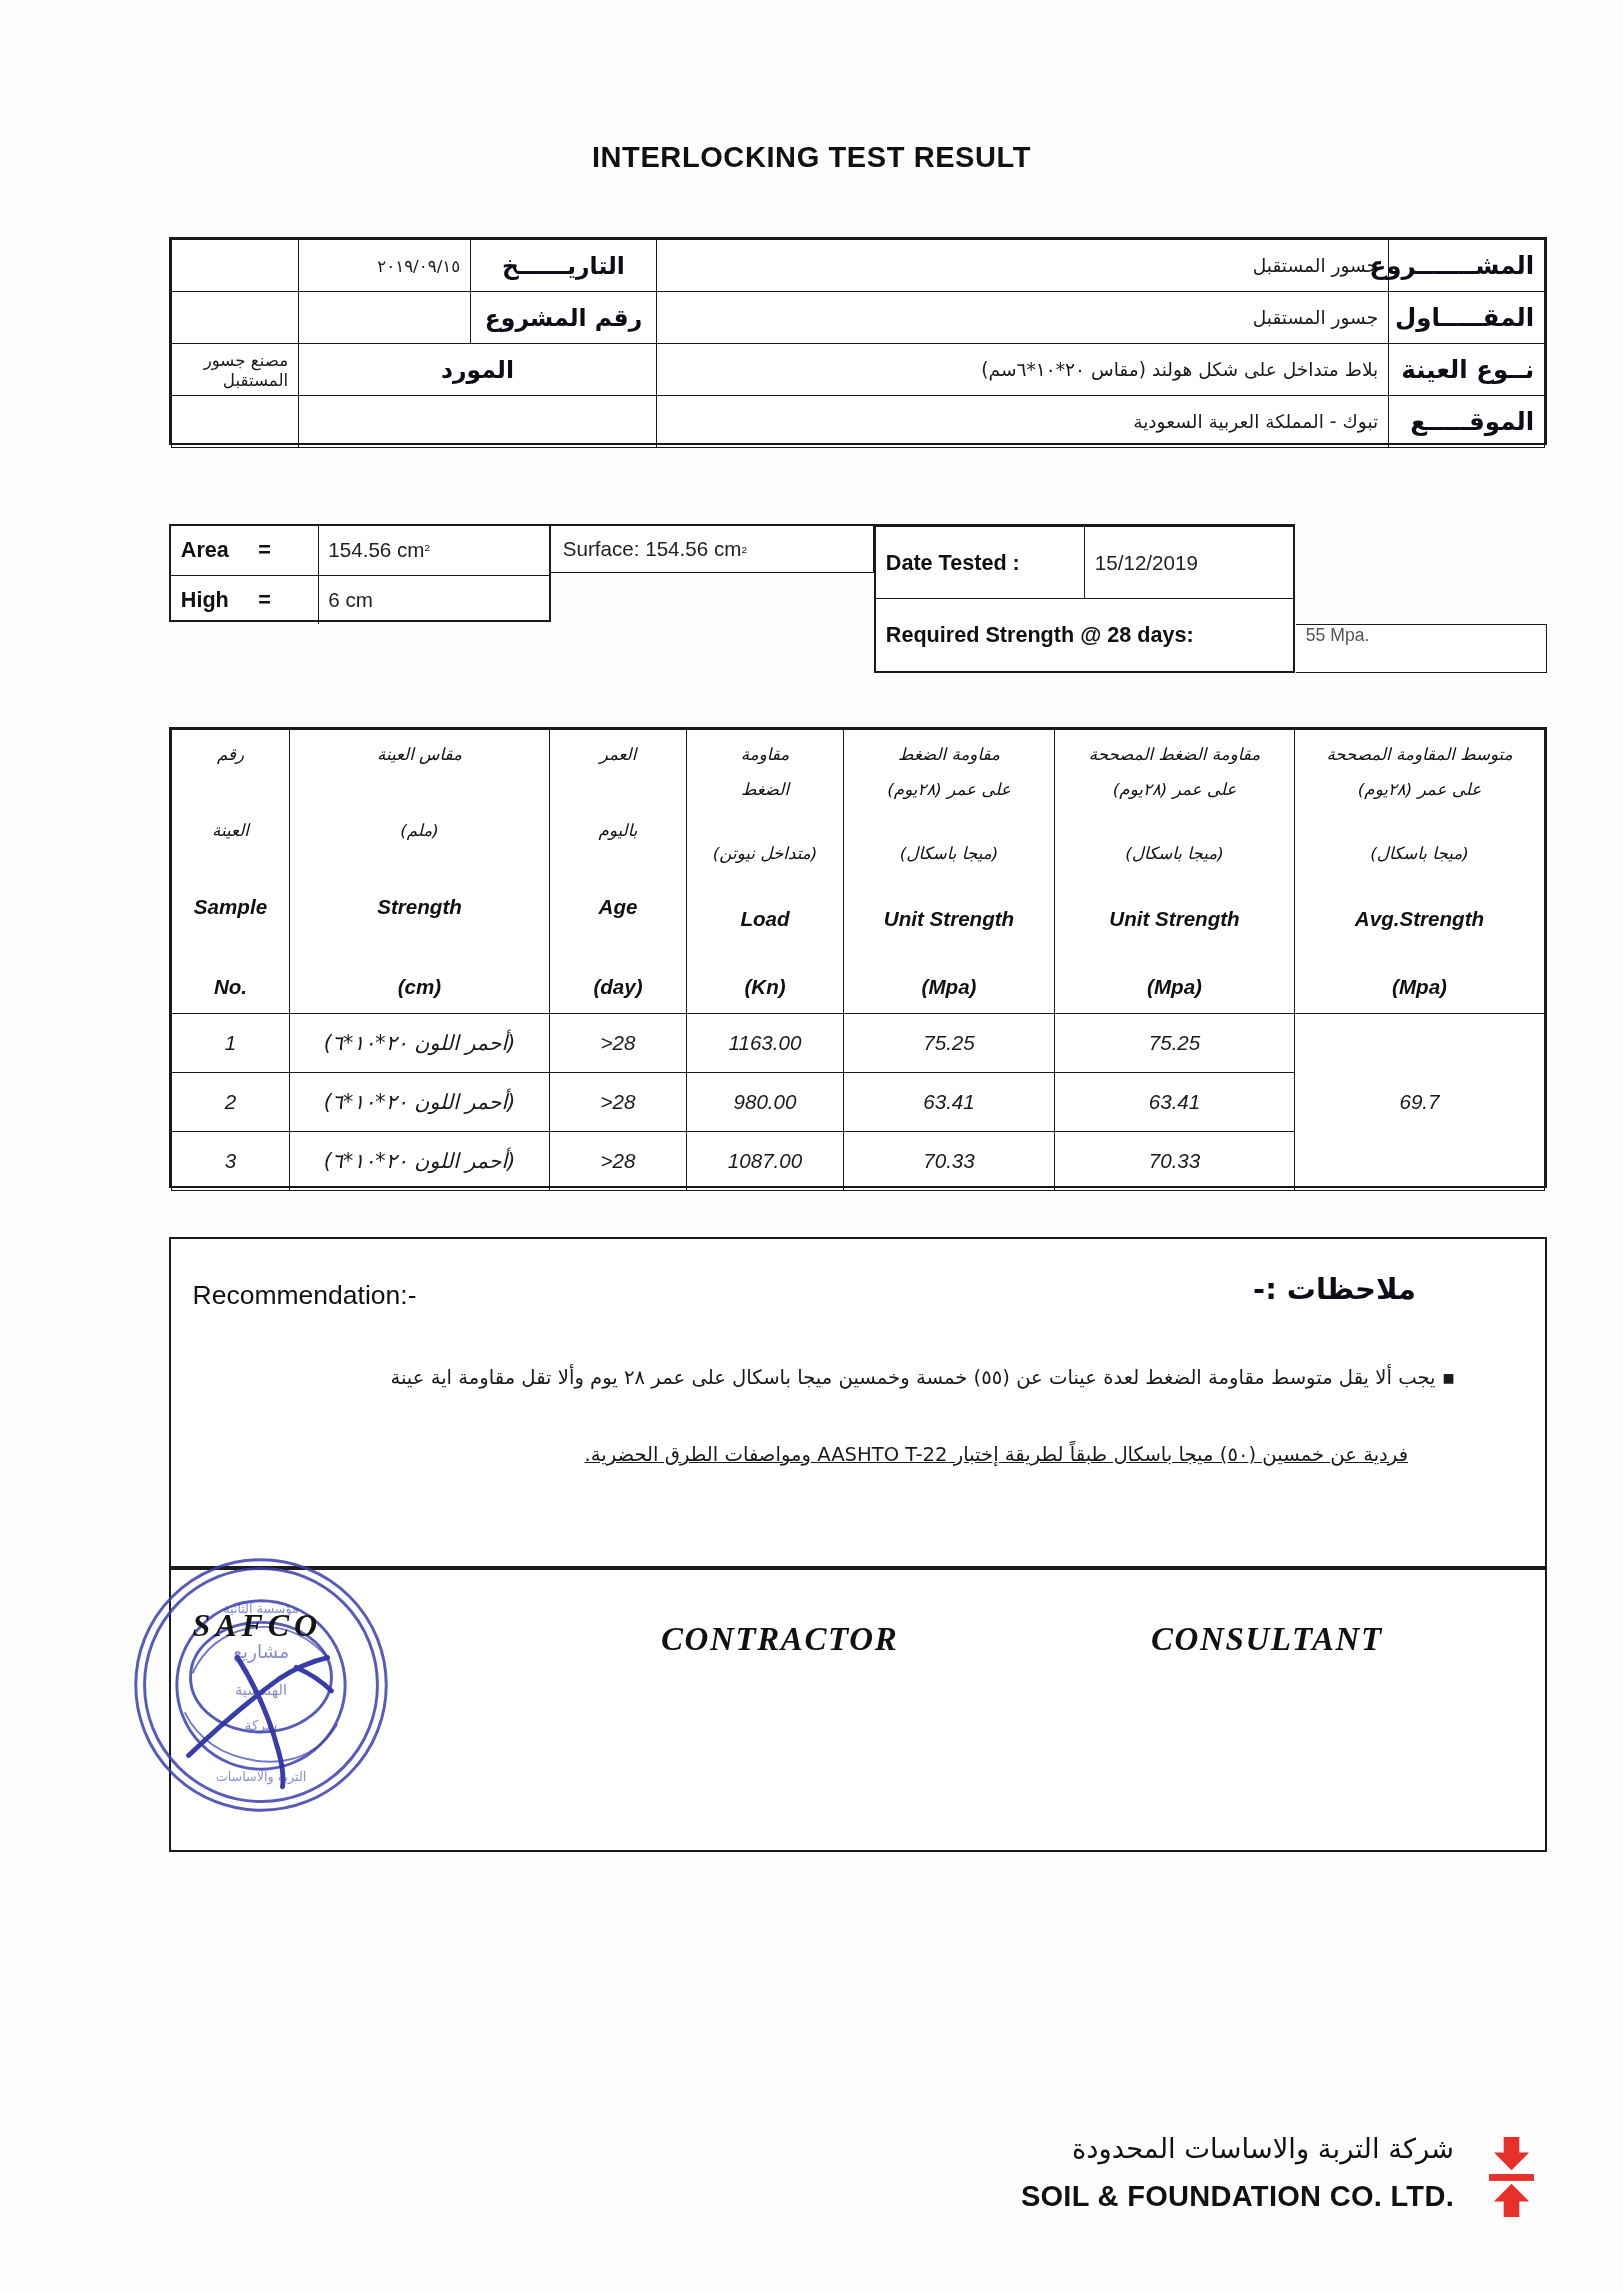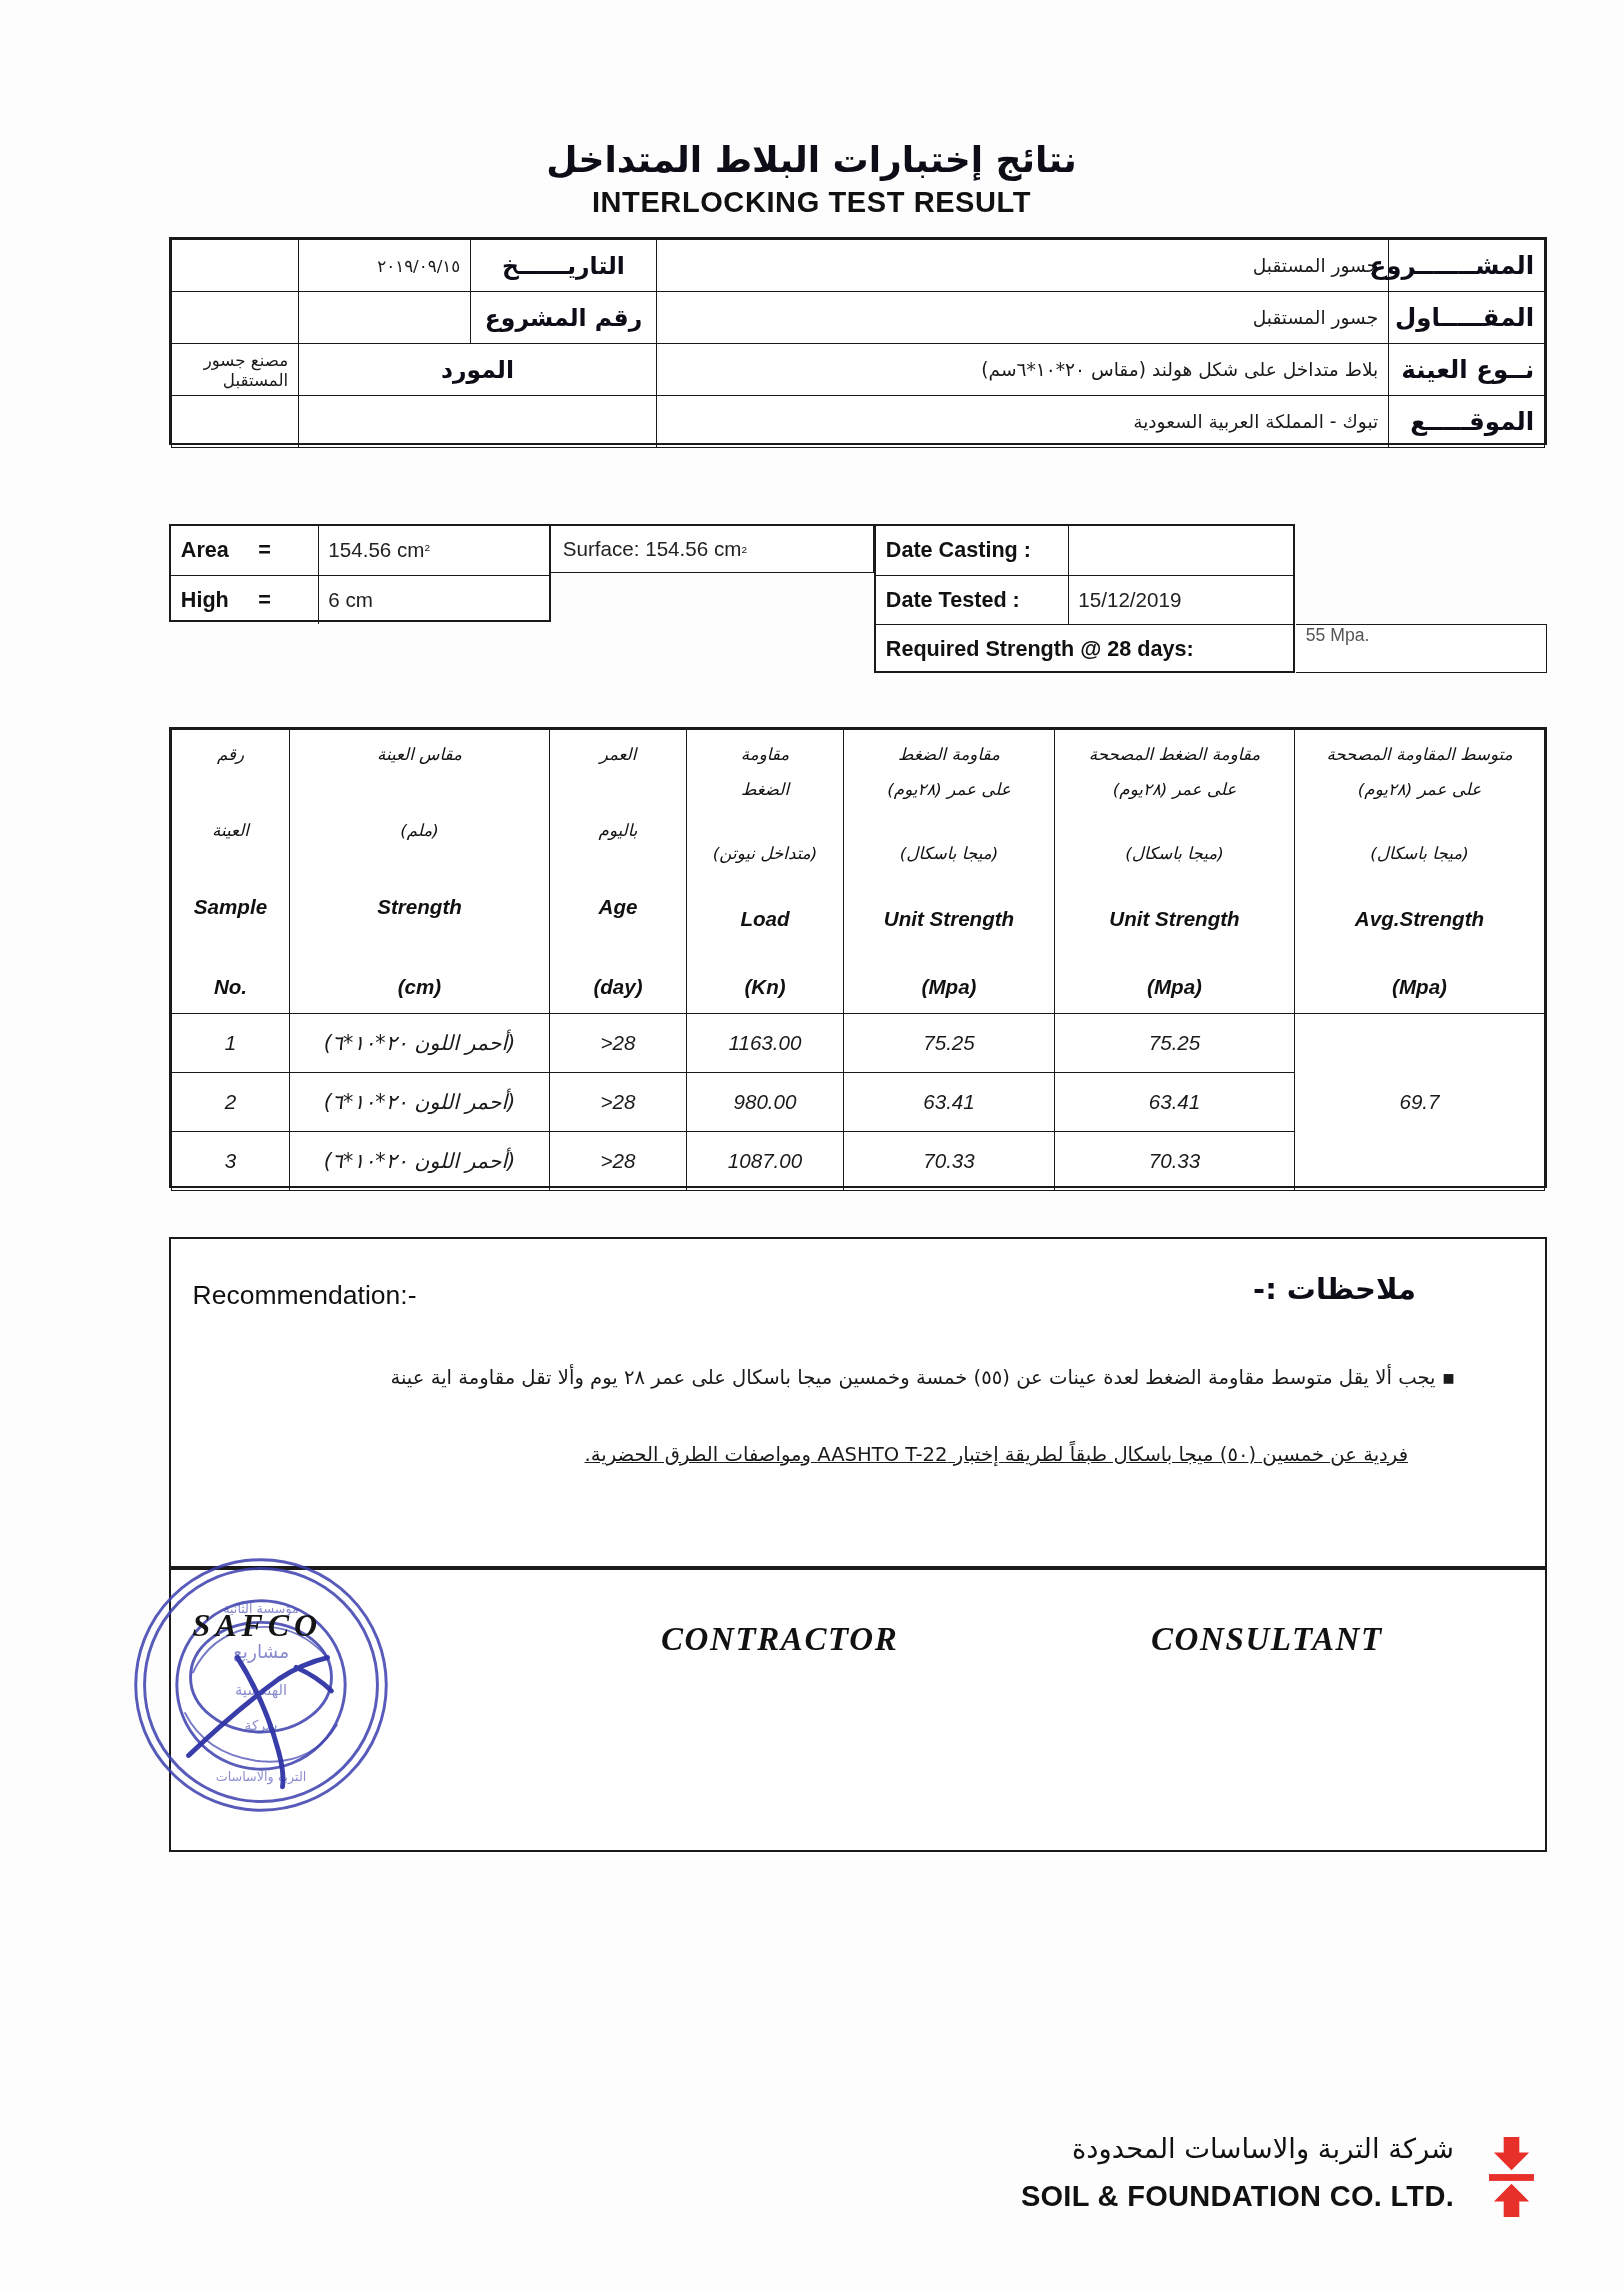--- a/index.html
+++ b/index.html
@@ -298,21 +298,20 @@
     width: 73px;
     height: 84px;
   }
 </style>
 </head>
 <body>
 
 <div class="page">
 
   <div class="title-block">
-    <div class="title-ar">نتائج إختبارات البلاط المتداخل</div>
     <div class="title-en">INTERLOCKING TEST RESULT</div>
   </div>
 
   <div class="box" id="header-table">
     <table class="grid">
       <tbody>
           <tr>
         <td style="width:127px" class="blank"></td>
         <td style="width:172px" class="hdr-value2 small">٢٠١٩/٠٩/١٥</td>
         <td style="width:186px" class="hdr-label2">التاريــــــخ</td>
@@ -374,28 +373,20 @@
   <div class="box" id="surface-box">
     <div style="display:flex;align-items:center;height:100%;padding-left:11.8px;">
       <span class="val-en">Surface: 154.56 cm</span>
         <sup>2</sup>
     </div>
   </div>
 
   <div class="box" id="date-box">
     <table class="grid">
       <tbody>
-          <tr>
-        <td style="width:192px; border-left:none; border-top:none;">
-          <span class="lbl-en">Date Casting  :</span>
-        </td>
-        <td style="border-right:none; border-top:none;">
-          <span class="val-en"></span>
-        </td>
-      </tr>
       <tr>
         <td style="border-left:none;">
           <span class="lbl-en">Date Tested   :</span>
         </td>
         <td style="border-right:none;">
           <span class="val-en">15/12/2019</span>
         </td>
       </tr>
       <tr>
         <td colspan="2" style="border-left:none; border-right:none; border-bottom:none;">

